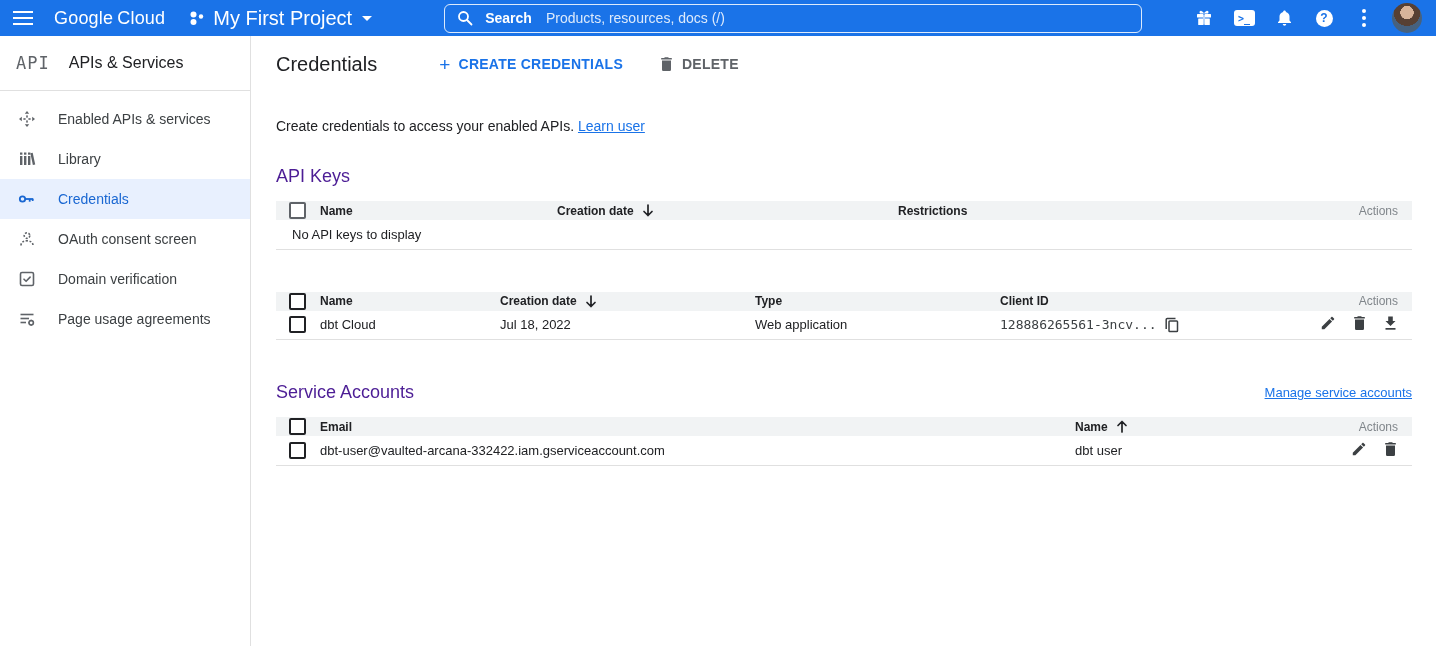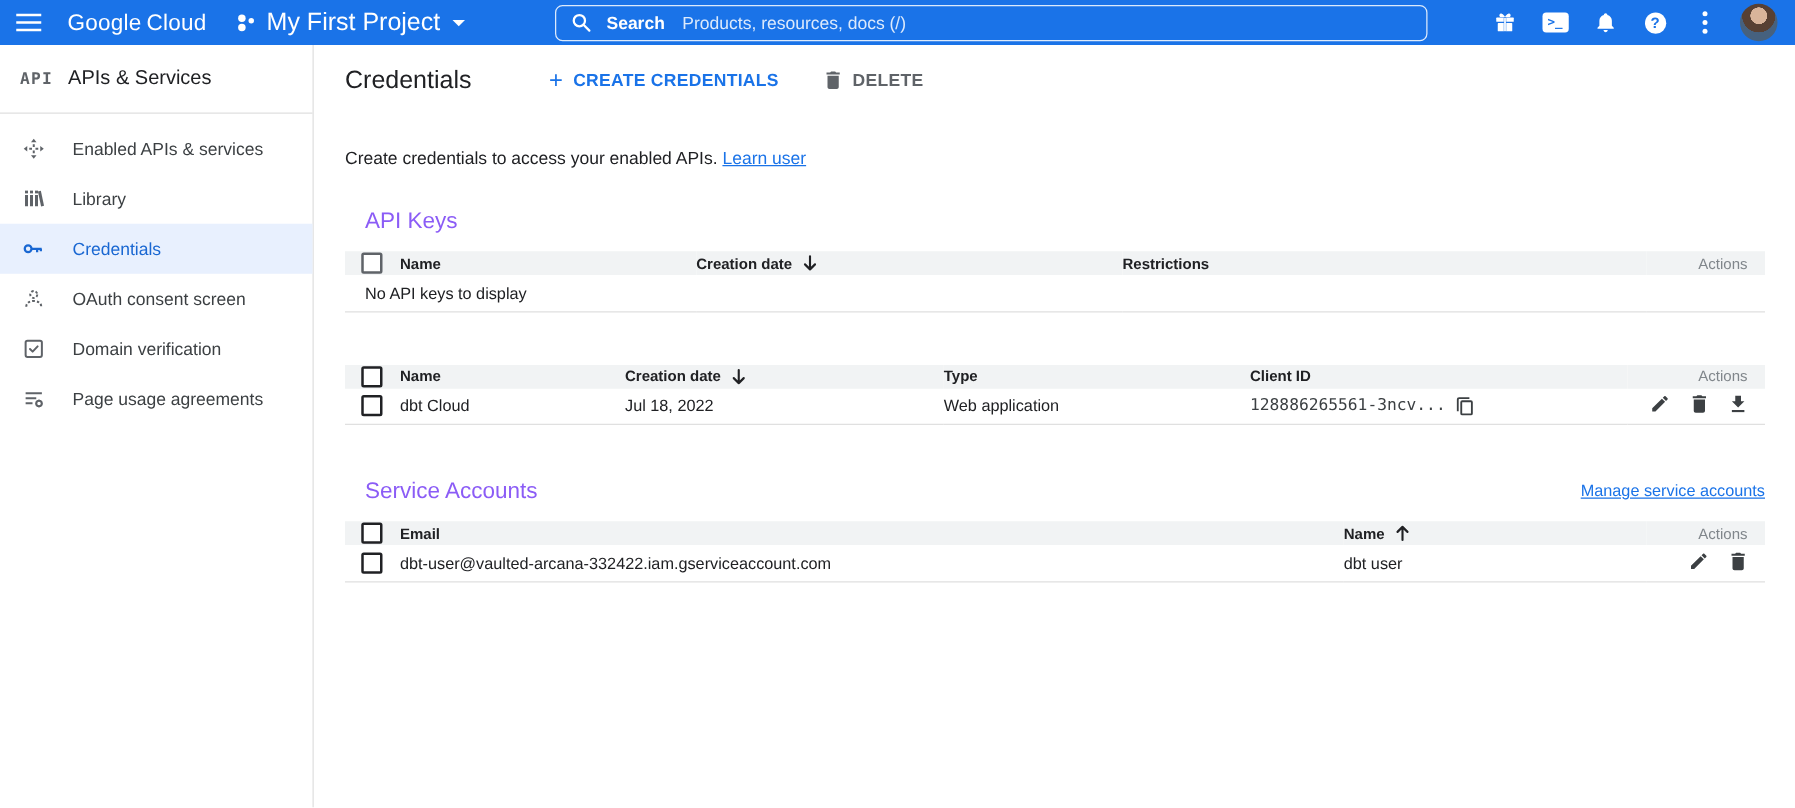--- a/index.html
+++ b/index.html
@@ -33,22 +33,22 @@
     font-size:12px; font-weight:700; display:flex; align-items:center; justify-content:center; }
   .dots-v { display:flex; flex-direction:column; gap:3px; }
   .dots-v i { width:4px; height:4px; border-radius:50%; background:#fff; }
   .avatar { width:30px; height:30px; border-radius:50%; margin-left:8px; cursor:pointer;
     background: radial-gradient(circle at 50% 32%, #d8b49a 0 26%, #574033 27% 52%, #46617e 53% 100%); }
 
   
   .shell { display:flex; height:610px; }
   .sidebar { width:251px; border-right:1px solid #e0e0e0; flex-shrink:0; }
   .side-head { height:55px; display:flex; align-items:center; padding-left:16px; border-bottom:1px solid #e0e0e0; }
-  .api-glyph { font-family:"DejaVu Sans Mono", monospace; font-weight:700; font-size:13px;
-    color:#5f6368; letter-spacing:1px; margin-right:12px; }
+  .api-glyph { font-family:"DejaVu Sans Mono", monospace; font-weight:400; font-size:17px;
+    color:#5f6368; letter-spacing:1px; margin-right:19px; }
   .side-title { font-size:16px; color:#202124; }
   .nav { padding-top:8px; }
   .nav-item { height:40px; display:flex; align-items:center; padding-left:18px; cursor:pointer; color:#3c4043; }
   .nav-item .nicon { width:18px; height:18px; margin-right:22px; display:flex; align-items:center; justify-content:center; }
   .nav-item .nlabel { font-size:14px; }
   .nav-item.active { background:#e8f0fe; color:#1967d2; }
   .nav-item.active .nlabel { color:#1967d2; }
 
   
   .main { flex:1; padding:0 24px 0 25px; }
@@ -56,21 +56,21 @@
   .page-title { font-size:20px; color:#202124; font-weight:400; margin-right:62px; }
   .head-btn { display:flex; align-items:center; font-size:14px; font-weight:600; letter-spacing:.25px;
     cursor:pointer; background:none; border:none; font-family:inherit; }
   .btn-create { color:#1a73e8; margin-right:36px; }
   .btn-create .plus { font-size:19px; font-weight:400; margin-right:8px; line-height:1; }
   .btn-delete { color:#5f6368; }
   .btn-delete svg { margin-right:8px; }
   .intro { margin-top:26px; font-size:14px; color:#202124; }
   a.link { color:#1a73e8; text-decoration:underline; cursor:pointer; }
 
-  .section-title { font-size:18px; font-weight:400; color:#8b5cf6;margin-left:16px; }
+  .section-title { font-size:18px; font-weight:400; color:#4c1d95; }
   .sec1 { margin-top:32px; }
   .sec-row { display:flex; align-items:center; justify-content:space-between; }
 
   table.gtable { width:100%; border-collapse:collapse; margin-top:14px; font-size:13px; }
   .gtable thead tr { background:#f1f3f4; height:19px; }
   .gtable th { font-size:12px; font-weight:700; color:#202124; text-align:left; padding:0; }
   .gtable th.actions, .gtable td.actions { text-align:right; padding-right:14px; }
   .gtable th.actions { color:#80868b; font-weight:400; }
   .gtable td { height:29px; padding:0; border-bottom:1px solid #e0e0e0; color:#202124; }
   .gtable .chk-col { width:44px; padding-left:13px; }

